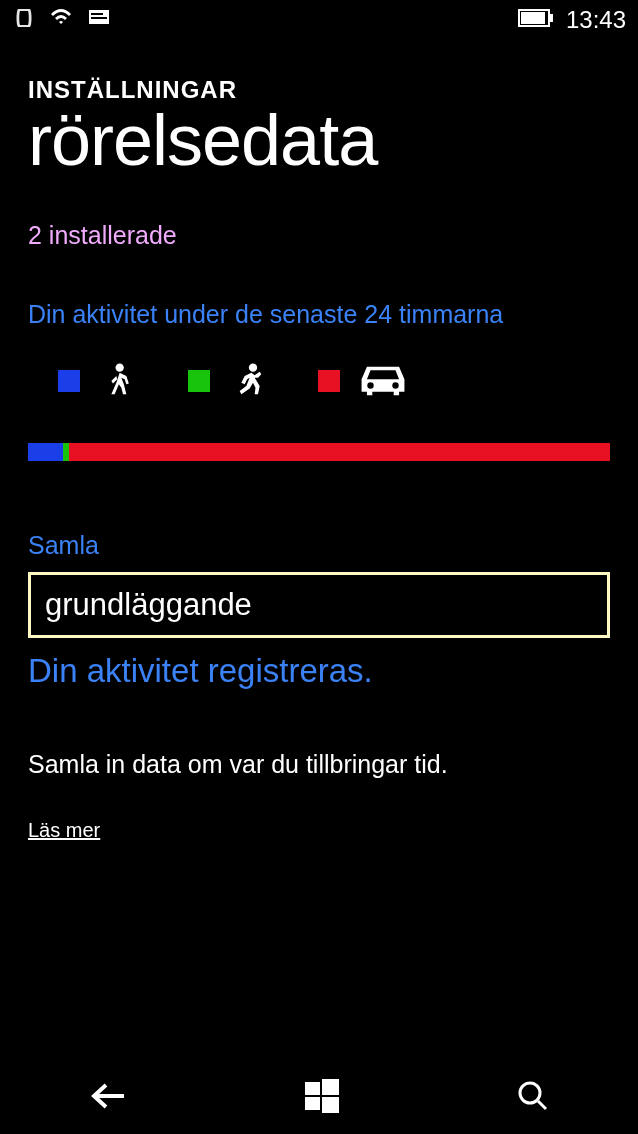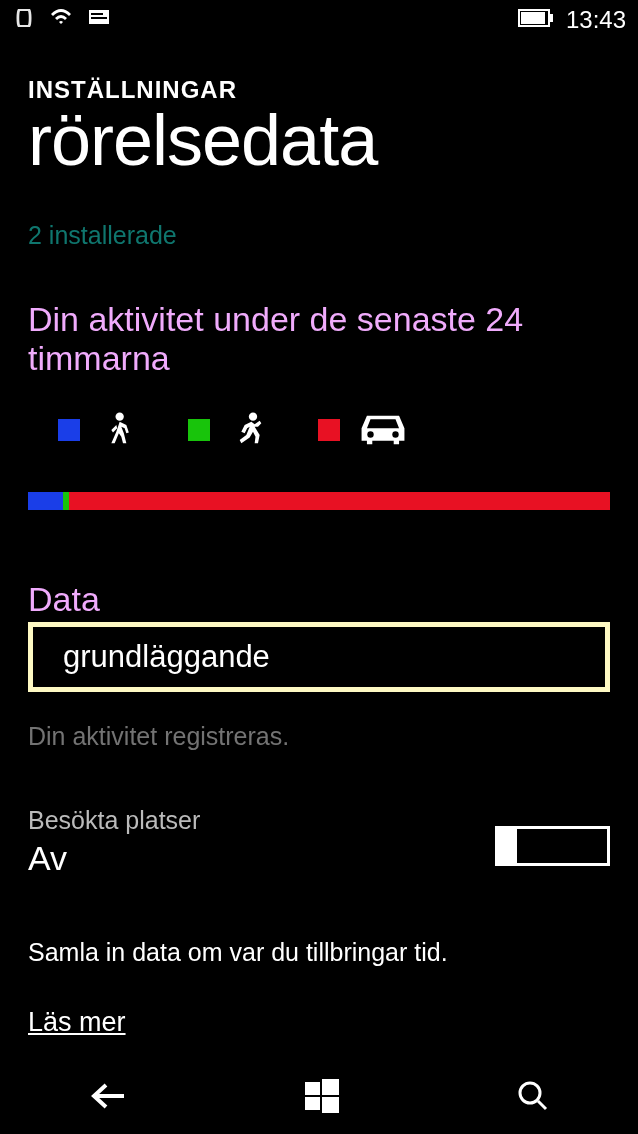--- a/index.html
+++ b/index.html
@@ -36,27 +36,27 @@
       font-weight: 300;
       letter-spacing: -1px;
       margin-top: -5px;
     }
     .content {
       padding: 0 28px;
       margin-top: 40px;
     }
     .installed {
       font-size: 25px;
-      color: #0f766e;
+      color: #f0abfc;
       font-weight: 300;
       margin-top: 8px;
     }
     .section-label {
-      font-size: 34px;
-      color: #f0abfc;
+      font-size: 25px;
+      color: #3b82f6;
       font-weight: 300;
       margin-top: 50px;
     }
     .legend {
       display: flex;
       gap: 50px;
       margin-top: 30px;
       padding-left: 30px;
       align-items: center;
     }
@@ -77,31 +77,31 @@
     .activity-bar {
       display: flex;
       height: 18px;
       margin-top: 40px;
       width: 100%;
     }
     .seg-blue { background: #1a3ee8; }
     .seg-green { background: #18c40b; }
     .seg-red { background: #e81123; }
     .data-select {
-      border: 5px solid #fef9c3;
-      padding: 12px 30px;
+      border: 3px solid #fef9c3;
+      padding: 12px 14px;
       font-size: 31px;
       font-weight: 300;
-      margin-top: 3px;
+      margin-top: 12px;
     }
     .data-note {
-      font-size: 25px;
-      color: #737373;
-      font-weight: 300;
-      margin-top: 30px;
+      font-size: 33px;
+      color: #3b82f6;
+      font-weight: 300;
+      margin-top: 14px;
     }
     .toggle-section {
       margin-top: 55px;
       display: flex;
       justify-content: space-between;
       align-items: flex-start;
     }
     .toggle-left .toggle-label {
       font-size: 25px;
       color: #bbb;
@@ -128,21 +128,21 @@
       height: 40px;
       background: #fff;
     }
     .description {
       font-size: 25px;
       color: #ffffff;
       font-weight: 300;
       margin-top: 60px;
     }
     .learn-more {
-      font-size: 27px;
+      font-size: 20px;
       color: #fff;
       font-weight: 300;
       margin-top: 40px;
       text-decoration: underline;
       display: inline-block;
     }
     .nav-bar {
       position: absolute;
       bottom: 0;
       left: 0;
@@ -223,33 +223,24 @@
         </svg>
     </div>
   </div>
 
   <div class="activity-bar">
     <div class="seg-blue" style="width:6%"></div>
     <div class="seg-green" style="width:1%"></div>
     <div class="seg-red" style="width:93%"></div>
   </div>
 
-  <div class="section-label" style="margin-top:70px">Data</div>
+  <div class="section-label" style="margin-top:70px">Samla</div>
   <div class="data-select">grundläggande</div>
   <div class="data-note">Din aktivitet registreras.</div>
 
-  <div class="toggle-section">
-    <div class="toggle-left">
-      <div class="toggle-label">Besökta platser</div>
-      <div class="toggle-value">Av</div>
-    </div>
-    <div class="toggle-switch">
-      <div class="toggle-knob"></div>
-    </div>
-  </div>
 
   <div class="description">Samla in data om var du tillbringar tid.</div>
 
   <a class="learn-more">Läs mer</a>
 </div>
 
 <div class="nav-bar">
   <div>
     <svg class="nav-icon" width="40" height="30" viewBox="0 0 40 30">
         <path d="M18 4 L 6 15 L 18 26 M 6 15 L 36 15" stroke="#fff" stroke-width="4" fill="none"></path>

